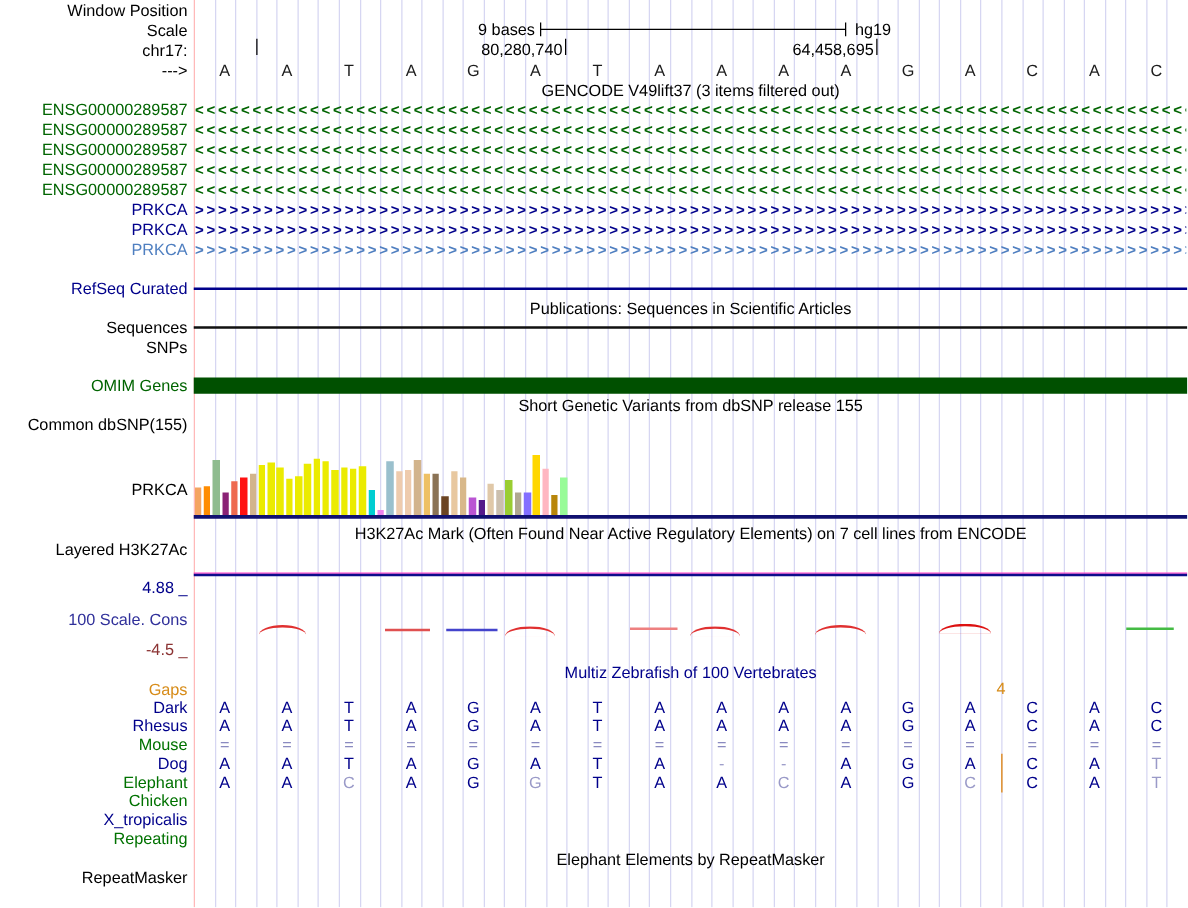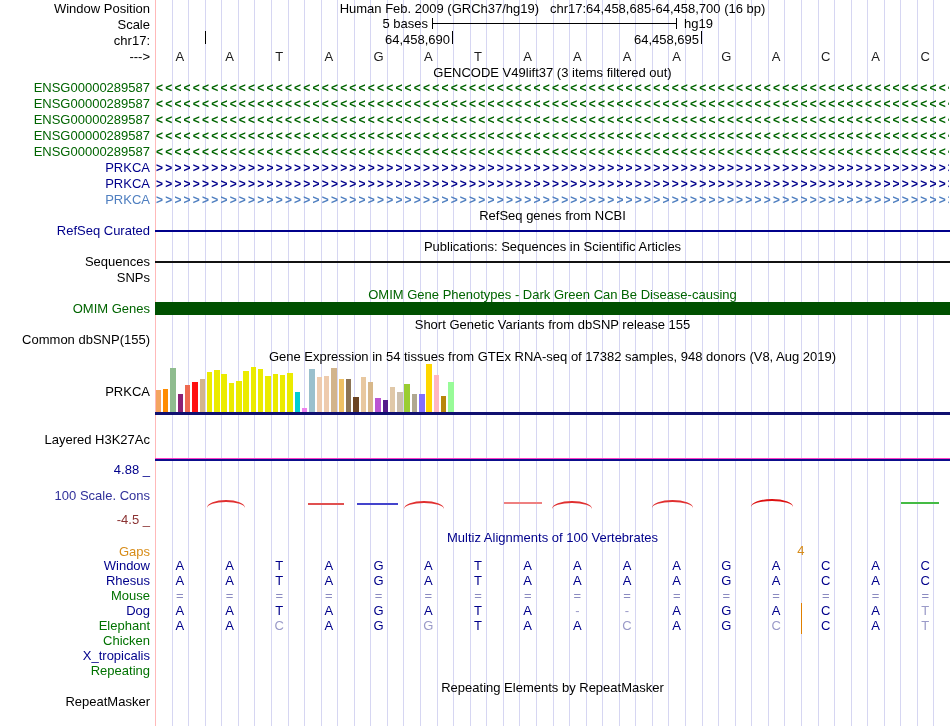--- a/index.html
+++ b/index.html
@@ -69,32 +69,31 @@
       <div class="gridline" style="left: 850.63px;"></div>
       <div class="gridline" style="left: 867.19px;"></div>
       <div class="gridline" style="left: 883.75px;"></div>
       <div class="gridline" style="left: 900.31px;"></div>
       <div class="gridline" style="left: 916.88px;"></div>
       <div class="gridline" style="left: 933.44px;"></div>
     </div>
   <div class="boundary" style="left:155px"></div>
 
   <div class="lbl" style="top:2px">Window Position</div>
-  <div class="title" style="top:2px"><span>Human Feb. 2009 (GRCh37/hg19)</span>&nbsp;&nbsp;&nbsp;<span>chr17:64,458,685-64,458,700 (16 bp)</span></div>
 
   <div class="lbl" style="top:18px">Scale</div>
-  <div class="coord" style="top:17px;left:328px;width:100px">5 bases</div>
+  <div class="coord" style="top:17px;left:328px;width:100px">9 bases</div>
   <div style="position:absolute;top:23px;left:432px;width:244px;height:1px;background:#000"></div>
   <div class="tick" style="top:18px;left:432px;height:11px"></div>
   <div class="tick" style="top:18px;left:676px;height:11px"></div>
   <div class="coord" style="top:17px;left:684px;width:60px;text-align:left">hg19</div>
 
   <div class="lbl" style="top:34px">chr17:</div>
   <div class="tick" style="top:31px;left:205px;height:13px"></div>
-  <div class="coord" style="top:33px;left:352px;width:98px">64,458,690</div>
+  <div class="coord" style="top:33px;left:352px;width:98px">80,280,740</div>
   <div class="tick" style="top:31px;left:452px;height:13px"></div>
   <div class="coord" style="top:33px;left:601px;width:98px">64,458,695</div>
   <div class="tick" style="top:31px;left:701px;height:13px"></div>
 
   <div class="lbl" style="top:50px">---&gt;</div>
   <div id="seq-row">
       <div class="seqletter" style="left: 168.8px; top: 50px;">A</div>
       <div class="seqletter" style="left: 218.5px; top: 50px;">A</div>
       <div class="seqletter" style="left: 268.2px; top: 50px;">T</div>
       <div class="seqletter" style="left: 317.9px; top: 50px;">A</div>
@@ -125,37 +124,34 @@
       <div class="lbl" style="top: 145px; color: rgb(0, 100, 0);">ENSG00000289587</div>
       <div class="arrowrow" style="top: 145px; color: rgb(0, 100, 0);">&lt;&lt;&lt;&lt;&lt;&lt;&lt;&lt;&lt;&lt;&lt;&lt;&lt;&lt;&lt;&lt;&lt;&lt;&lt;&lt;&lt;&lt;&lt;&lt;&lt;&lt;&lt;&lt;&lt;&lt;&lt;&lt;&lt;&lt;&lt;&lt;&lt;&lt;&lt;&lt;&lt;&lt;&lt;&lt;&lt;&lt;&lt;&lt;&lt;&lt;&lt;&lt;&lt;&lt;&lt;&lt;&lt;&lt;&lt;&lt;&lt;&lt;&lt;&lt;&lt;&lt;&lt;&lt;&lt;&lt;&lt;&lt;&lt;&lt;&lt;&lt;&lt;&lt;&lt;&lt;&lt;&lt;&lt;&lt;&lt;&lt;&lt;&lt;&lt;&lt;&lt;&lt;&lt;&lt;&lt;</div>
       <div class="lbl" style="top: 161px; color: rgb(0, 0, 139);">PRKCA</div>
       <div class="arrowrow" style="top: 161px; color: rgb(0, 0, 139);">&gt;&gt;&gt;&gt;&gt;&gt;&gt;&gt;&gt;&gt;&gt;&gt;&gt;&gt;&gt;&gt;&gt;&gt;&gt;&gt;&gt;&gt;&gt;&gt;&gt;&gt;&gt;&gt;&gt;&gt;&gt;&gt;&gt;&gt;&gt;&gt;&gt;&gt;&gt;&gt;&gt;&gt;&gt;&gt;&gt;&gt;&gt;&gt;&gt;&gt;&gt;&gt;&gt;&gt;&gt;&gt;&gt;&gt;&gt;&gt;&gt;&gt;&gt;&gt;&gt;&gt;&gt;&gt;&gt;&gt;&gt;&gt;&gt;&gt;&gt;&gt;&gt;&gt;&gt;&gt;&gt;&gt;&gt;&gt;&gt;&gt;&gt;&gt;&gt;&gt;&gt;&gt;&gt;&gt;&gt;</div>
       <div class="lbl" style="top: 177px; color: rgb(0, 0, 139);">PRKCA</div>
       <div class="arrowrow" style="top: 177px; color: rgb(0, 0, 139);">&gt;&gt;&gt;&gt;&gt;&gt;&gt;&gt;&gt;&gt;&gt;&gt;&gt;&gt;&gt;&gt;&gt;&gt;&gt;&gt;&gt;&gt;&gt;&gt;&gt;&gt;&gt;&gt;&gt;&gt;&gt;&gt;&gt;&gt;&gt;&gt;&gt;&gt;&gt;&gt;&gt;&gt;&gt;&gt;&gt;&gt;&gt;&gt;&gt;&gt;&gt;&gt;&gt;&gt;&gt;&gt;&gt;&gt;&gt;&gt;&gt;&gt;&gt;&gt;&gt;&gt;&gt;&gt;&gt;&gt;&gt;&gt;&gt;&gt;&gt;&gt;&gt;&gt;&gt;&gt;&gt;&gt;&gt;&gt;&gt;&gt;&gt;&gt;&gt;&gt;&gt;&gt;&gt;&gt;&gt;</div>
       <div class="lbl" style="top: 193px; color: rgb(79, 127, 192);">PRKCA</div>
       <div class="arrowrow" style="top: 193px; color: rgb(79, 127, 192);">&gt;&gt;&gt;&gt;&gt;&gt;&gt;&gt;&gt;&gt;&gt;&gt;&gt;&gt;&gt;&gt;&gt;&gt;&gt;&gt;&gt;&gt;&gt;&gt;&gt;&gt;&gt;&gt;&gt;&gt;&gt;&gt;&gt;&gt;&gt;&gt;&gt;&gt;&gt;&gt;&gt;&gt;&gt;&gt;&gt;&gt;&gt;&gt;&gt;&gt;&gt;&gt;&gt;&gt;&gt;&gt;&gt;&gt;&gt;&gt;&gt;&gt;&gt;&gt;&gt;&gt;&gt;&gt;&gt;&gt;&gt;&gt;&gt;&gt;&gt;&gt;&gt;&gt;&gt;&gt;&gt;&gt;&gt;&gt;&gt;&gt;&gt;&gt;&gt;&gt;&gt;&gt;&gt;&gt;&gt;</div>
     </div>
 
-  <div class="title" style="top:209px">RefSeq genes from NCBI</div>
   <div class="lbl" style="top:224px;color:#00008b">RefSeq Curated</div>
   <div class="hline" style="top:230px;height:2px;background:#00008b"></div>
 
   <div class="title" style="top:240px">Publications: Sequences in Scientific Articles</div>
   <div class="lbl" style="top:255px">Sequences</div>
   <div class="hline" style="top:261px;height:2px;background:#111"></div>
   <div class="lbl" style="top:271px">SNPs</div>
 
-  <div class="title" style="top:288px;color:#006400">OMIM Gene Phenotypes - Dark Green Can Be Disease-causing</div>
   <div class="lbl" style="top:302px;color:#006400">OMIM Genes</div>
   <div class="hline" style="top:302px;height:13px;background:#005000"></div>
 
   <div class="title" style="top:318px">Short Genetic Variants from dbSNP release 155</div>
   <div class="lbl" style="top:333px">Common dbSNP(155)</div>
 
-  <div class="title" style="top:350px">Gene Expression in 54 tissues from GTEx RNA-seq of 17382 samples, 948 donors (V8, Aug 2019)</div>
   <div class="lbl" style="top:385px">PRKCA</div>
   <div id="gtex-bars">
       <div class="gbar" style="left: 155.6px; width: 5.4px; height: 22px; top: 390px; background: rgb(244, 164, 96);"></div>
       <div class="gbar" style="left: 162.92px; width: 5.4px; height: 23px; top: 389px; background: rgb(255, 140, 0);"></div>
       <div class="gbar" style="left: 170.24px; width: 5.4px; height: 44px; top: 368px; background: rgb(143, 188, 143);"></div>
       <div class="gbar" style="left: 177.56px; width: 5.4px; height: 18px; top: 394px; background: rgb(139, 34, 118);"></div>
       <div class="gbar" style="left: 184.88px; width: 5.4px; height: 27px; top: 385px; background: rgb(238, 106, 80);"></div>
       <div class="gbar" style="left: 192.2px; width: 5.4px; height: 30px; top: 382px; background: rgb(255, 17, 17);"></div>
       <div class="gbar" style="left: 199.52px; width: 5.4px; height: 33px; top: 379px; background: rgb(210, 180, 140);"></div>
       <div class="gbar" style="left: 206.84px; width: 5.4px; height: 40px; top: 372px; background: rgb(235, 235, 0);"></div>
@@ -188,43 +184,44 @@
       <div class="gbar" style="left: 404.48px; width: 5.4px; height: 28px; top: 384px; background: rgb(154, 205, 50);"></div>
       <div class="gbar" style="left: 411.8px; width: 5.4px; height: 18px; top: 394px; background: rgb(176, 168, 144);"></div>
       <div class="gbar" style="left: 419.12px; width: 5.4px; height: 18px; top: 394px; background: rgb(131, 111, 255);"></div>
       <div class="gbar" style="left: 426.44px; width: 5.4px; height: 48px; top: 364px; background: rgb(255, 215, 0);"></div>
       <div class="gbar" style="left: 433.76px; width: 5.4px; height: 37px; top: 375px; background: rgb(255, 182, 193);"></div>
       <div class="gbar" style="left: 441.08px; width: 5.4px; height: 16px; top: 396px; background: rgb(184, 134, 11);"></div>
       <div class="gbar" style="left: 448.4px; width: 5.4px; height: 30px; top: 382px; background: rgb(152, 251, 152);"></div>
     </div>
   <div class="hline" style="top:412px;height:3px;background:#101070"></div>
 
+  <div class="title" style="top:420px">H3K27Ac Mark (Often Found Near Active Regulatory Elements) on 7 cell lines from ENCODE</div>
   <div class="lbl" style="top:433px">Layered H3K27Ac</div>
   <div class="hline" style="top:458px;height:1px;background:#ff3fc8"></div>
   <div class="hline" style="top:459px;height:2px;background:#0d0d8c"></div>
 
   <div class="lbl" style="top:463px;color:#00008b">4.88 _</div>
   <div class="lbl" style="top:489px;color:#30309a">100 Scale. Cons</div>
   <div class="lbl" style="top:513px;color:#8b3333">-4.5 _</div>
   <div id="cons-wiggle">
       <div class="consarc" style="left: 207px; width: 38px; top: 500px; border-top: 2px solid rgb(224, 48, 48);"></div>
       <div class="consflat" style="left: 308px; width: 36px; top: 503px; background: rgb(224, 80, 80);"></div>
       <div class="consflat" style="left: 357px; width: 41px; top: 503px; background: rgb(68, 68, 204);"></div>
       <div class="consarc" style="left: 404px; width: 40px; top: 501px; border-top: 2px solid rgb(224, 48, 48);"></div>
       <div class="consflat" style="left: 504px; width: 38px; top: 502px; background: rgb(238, 128, 128);"></div>
       <div class="consarc" style="left: 552px; width: 40px; top: 501px; border-top: 2px solid rgb(224, 48, 48);"></div>
       <div class="consarc" style="left: 652px; width: 41px; top: 500px; border-top: 2px solid rgb(224, 48, 48);"></div>
       <div class="consarc" style="left: 751px; width: 42px; top: 499px; border-top: 2px solid rgb(221, 17, 17);"></div>
       <div class="consflat" style="left: 901px; width: 38px; top: 502px; background: rgb(68, 187, 68);"></div>
     </div>
 
-  <div class="title" style="top:531px;color:#00008b">Multiz Alignments of 100 Vertebrates</div>
+  <div class="title" style="top:531px;color:#00008b">Multiz Zebrafish of 100 Vertebrates</div>
   <div class="lbl" style="top:545px;color:#d78c19">Gaps</div>
   <div id="multiz-rows">
-      <div class="lbl" style="top: 559px; color: rgb(0, 0, 139);">Window</div>
+      <div class="lbl" style="top: 559px; color: rgb(0, 0, 139);">Dark</div>
       <div class="alnletter" style="left: 168.8px; top: 559px; color: rgb(0, 0, 139);">A</div>
       <div class="alnletter" style="left: 218.5px; top: 559px; color: rgb(0, 0, 139);">A</div>
       <div class="alnletter" style="left: 268.2px; top: 559px; color: rgb(0, 0, 139);">T</div>
       <div class="alnletter" style="left: 317.9px; top: 559px; color: rgb(0, 0, 139);">A</div>
       <div class="alnletter" style="left: 367.6px; top: 559px; color: rgb(0, 0, 139);">G</div>
       <div class="alnletter" style="left: 417.3px; top: 559px; color: rgb(0, 0, 139);">A</div>
       <div class="alnletter" style="left: 467px; top: 559px; color: rgb(0, 0, 139);">T</div>
       <div class="alnletter" style="left: 516.7px; top: 559px; color: rgb(0, 0, 139);">A</div>
       <div class="alnletter" style="left: 566.3px; top: 559px; color: rgb(0, 0, 139);">A</div>
       <div class="alnletter" style="left: 616px; top: 559px; color: rgb(0, 0, 139);">A</div>
@@ -302,15 +299,15 @@
       <div class="alnletter" style="left: 814.8px; top: 619px; color: rgb(0, 0, 139);">C</div>
       <div class="alnletter" style="left: 864.5px; top: 619px; color: rgb(0, 0, 139);">A</div>
       <div class="alnletter" style="left: 914.2px; top: 619px; color: rgb(154, 154, 200);">T</div>
       <div class="lbl" style="top: 634px; color: rgb(0, 114, 0);">Chicken</div>
       <div class="lbl" style="top: 649px; color: rgb(0, 0, 139);">X_tropicalis</div>
       <div class="lbl" style="top: 664px; color: rgb(0, 114, 0);">Repeating</div>
       <div class="alnletter" style="left: 789.9px; top: 544px; color: rgb(215, 140, 25);">4</div>
       <div style="position: absolute; width: 1.5px; top: 603px; height: 31px; left: 800.9px; background: rgb(224, 127, 0);"></div>
     </div>
 
-  <div class="title" style="top:681px">Repeating Elements by RepeatMasker</div>
+  <div class="title" style="top:681px">Elephant Elements by RepeatMasker</div>
   <div class="lbl" style="top:695px">RepeatMasker</div>
 </div>
 
 </body></html>

